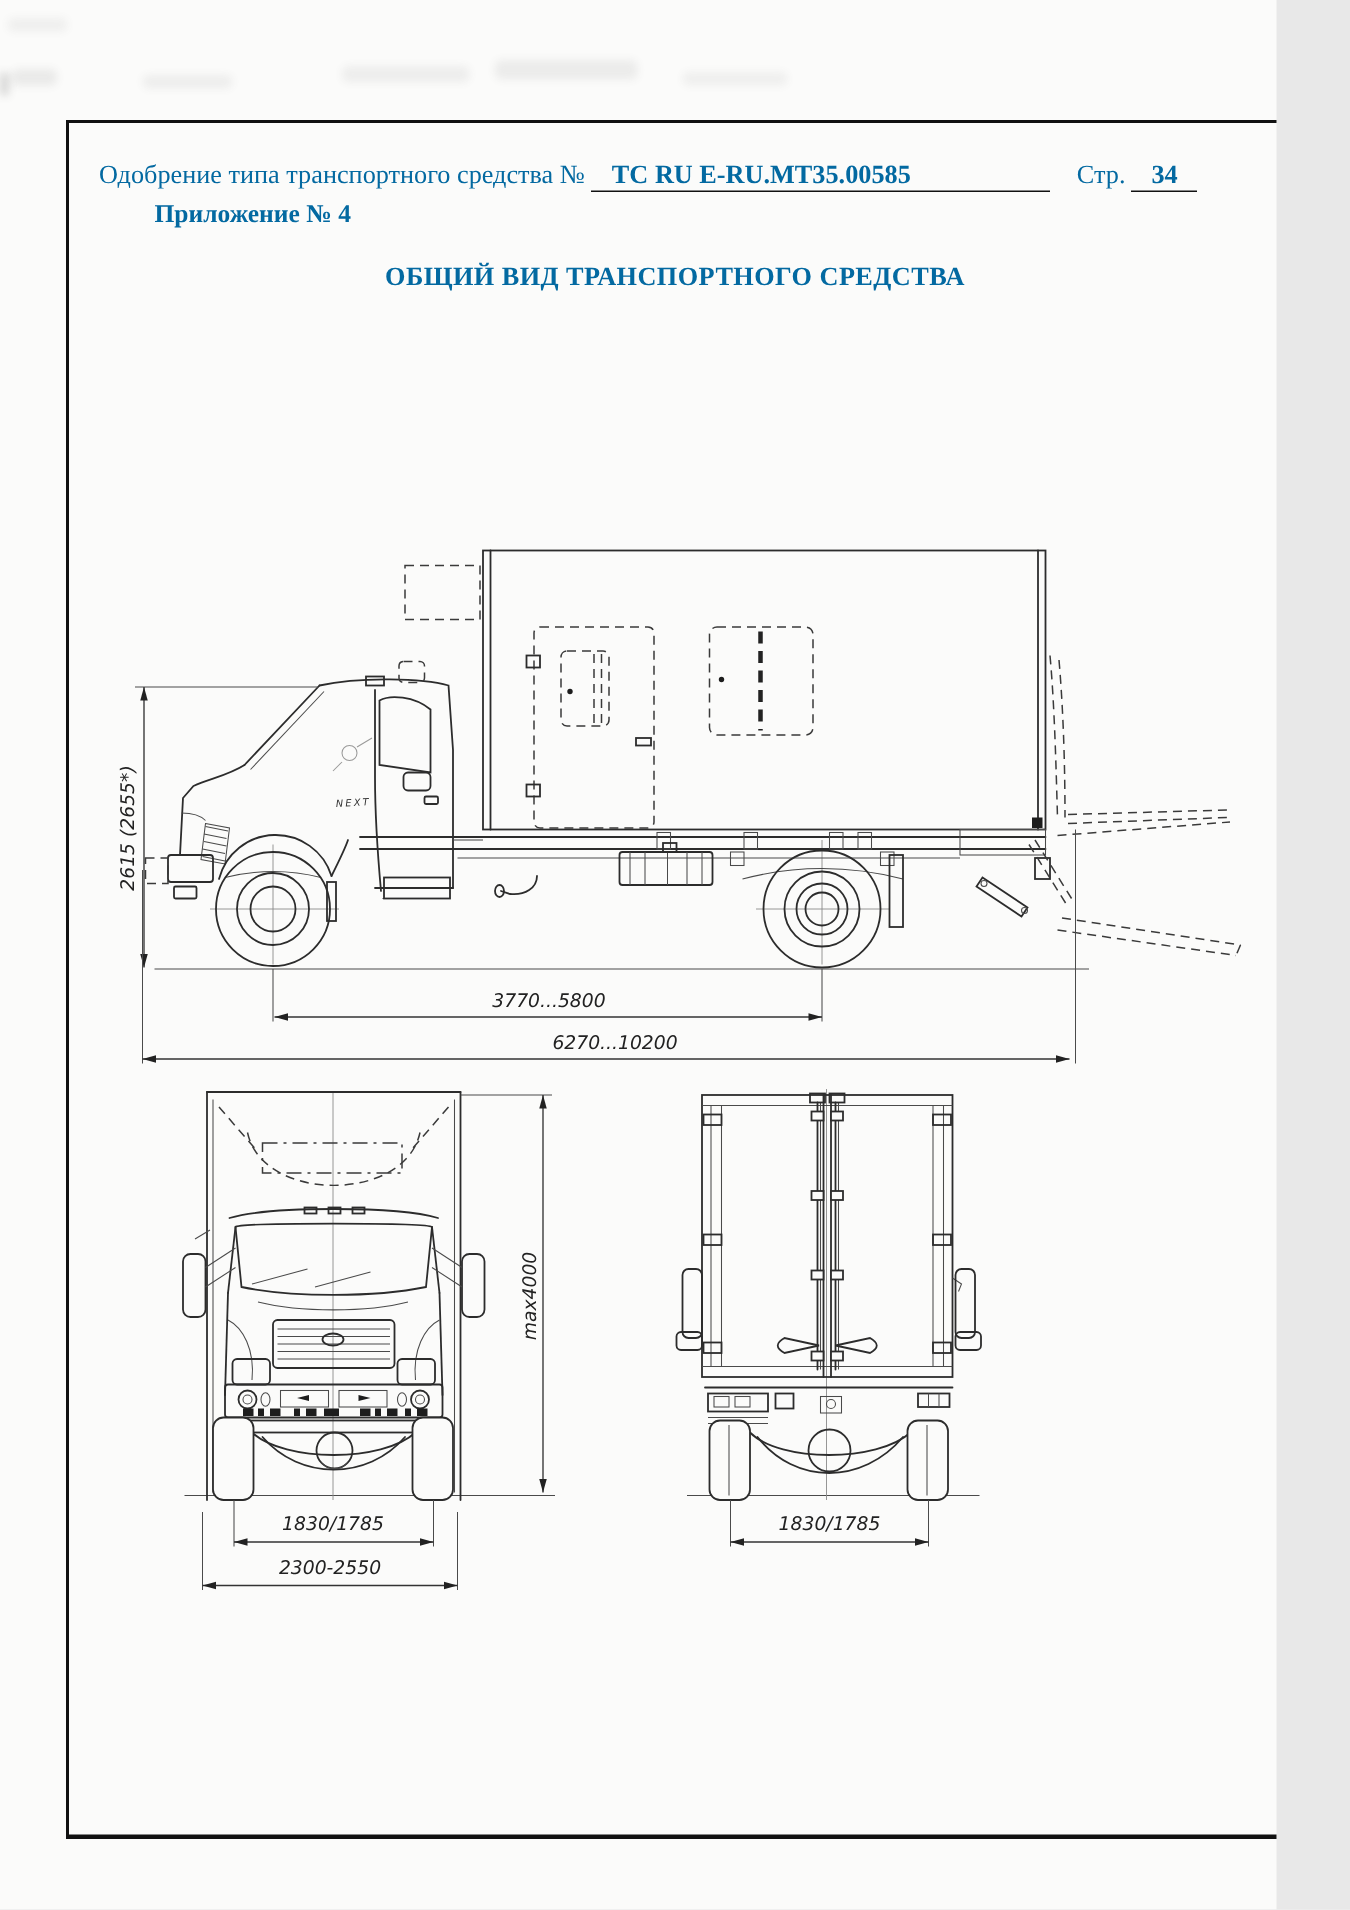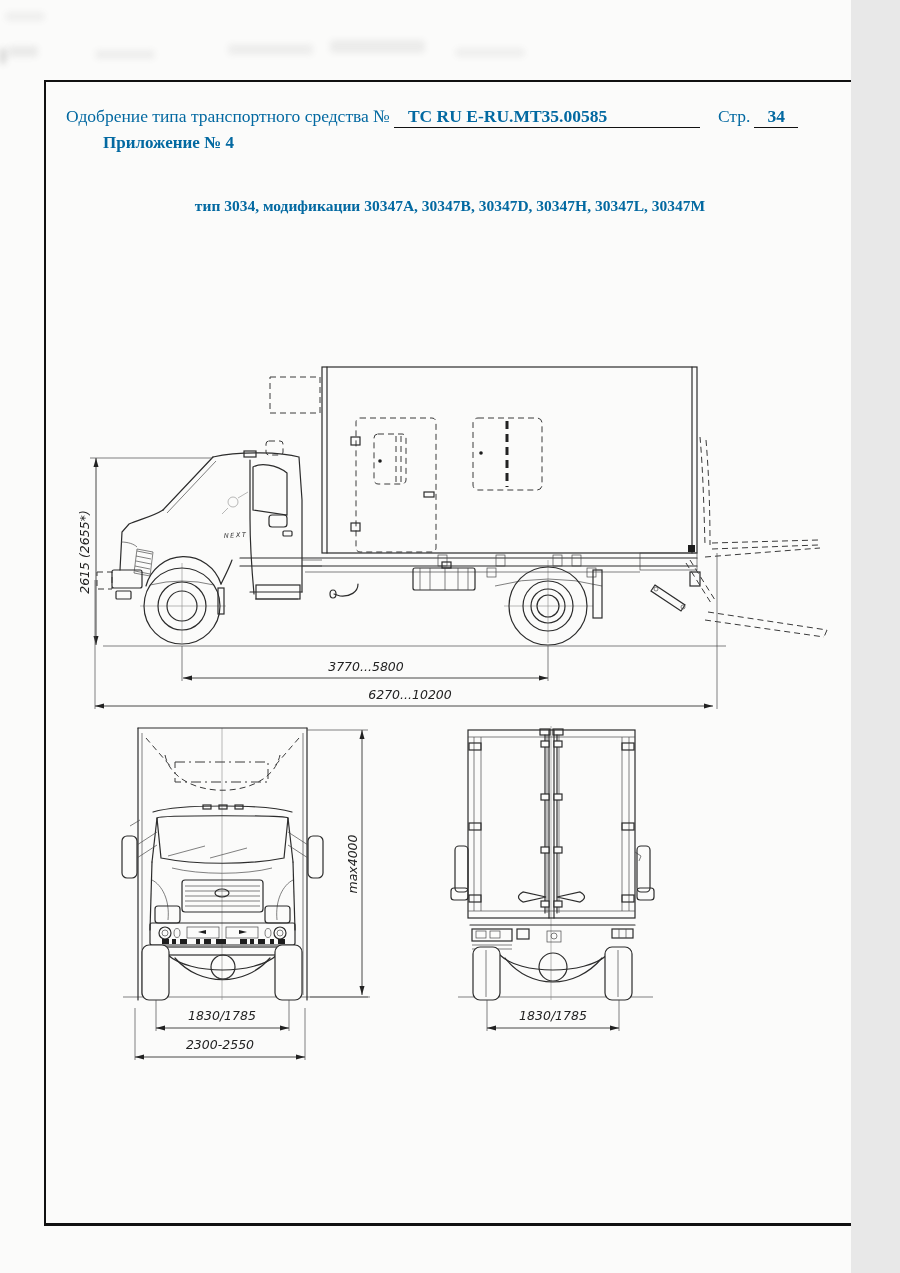--- a/index.html
+++ b/index.html
@@ -50,21 +50,21 @@
   <div class="frame"></div>
 
   <div class="abs" style="left:66px;top:106px;width:780px;white-space:nowrap;">
     <span class="hdr-label">Одобрение типа транспортного средства №</span>
     <span class="hdr-num">ТС RU E-RU.MT35.00585</span>
     <span class="hdr-page" style="margin-left:14px;">Стр.</span>
     <span class="hdr-pagenum">34</span>
   </div>
   <div class="abs appendix" style="left:75px;top:133px;margin-left:28px;">Приложение № 4</div>
 
-  <div class="abs title2" style="left:0;top:197px;">тип 3034, модификации 30347A, 30347B, 30347D, 30347H, 30347L, 30347M</div>
+  <div class="abs title1" style="left:0;top:174px;">ОБЩИЙ ВИД ТРАНСПОРТНОГО СРЕДСТВА</div>
 
   <svg class="abs" style="left:0;top:0;" width="900" height="1273" viewBox="0 0 900 1273">
 
     <g>
 
       <line class="thin" x1="103" y1="646" x2="726" y2="646"></line>
       <line class="cl" x1="140" y1="606" x2="226" y2="606"></line>
       <line class="cl" x1="182" y1="563" x2="182" y2="643"></line>
       <line class="cl" x1="504" y1="606" x2="593" y2="606"></line>
       <line class="cl" x1="548" y1="560" x2="548" y2="643"></line>

